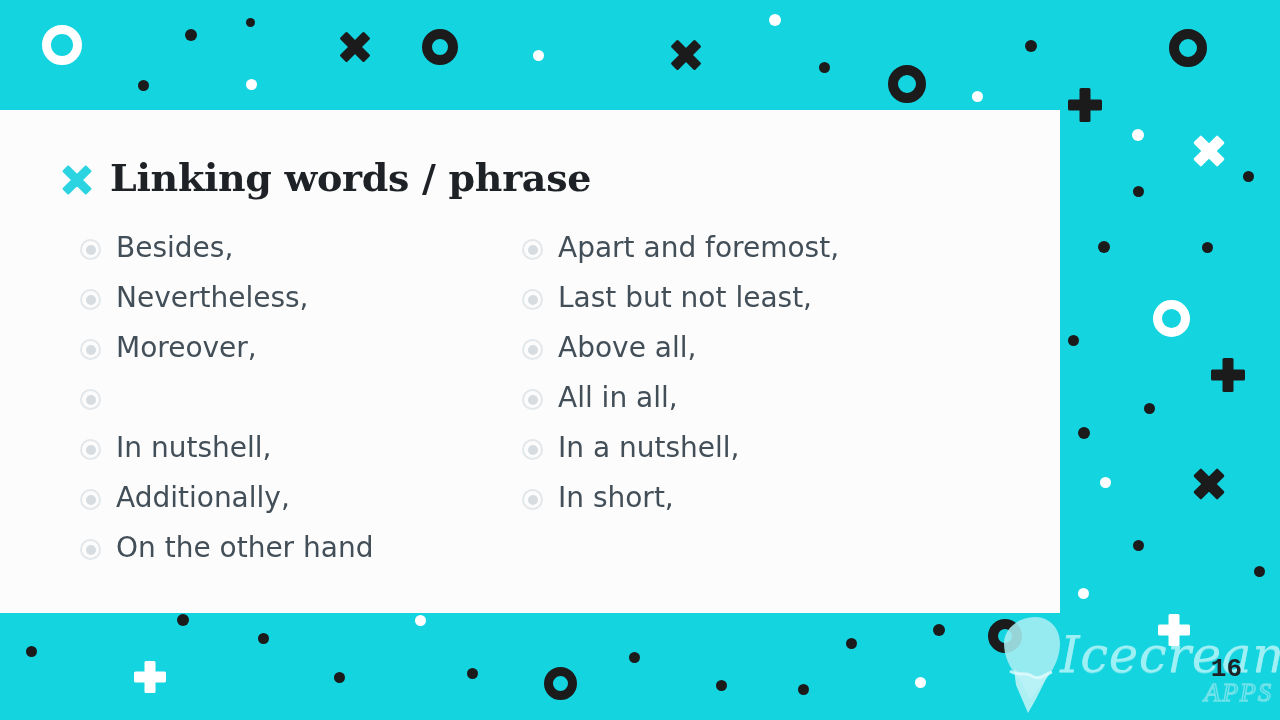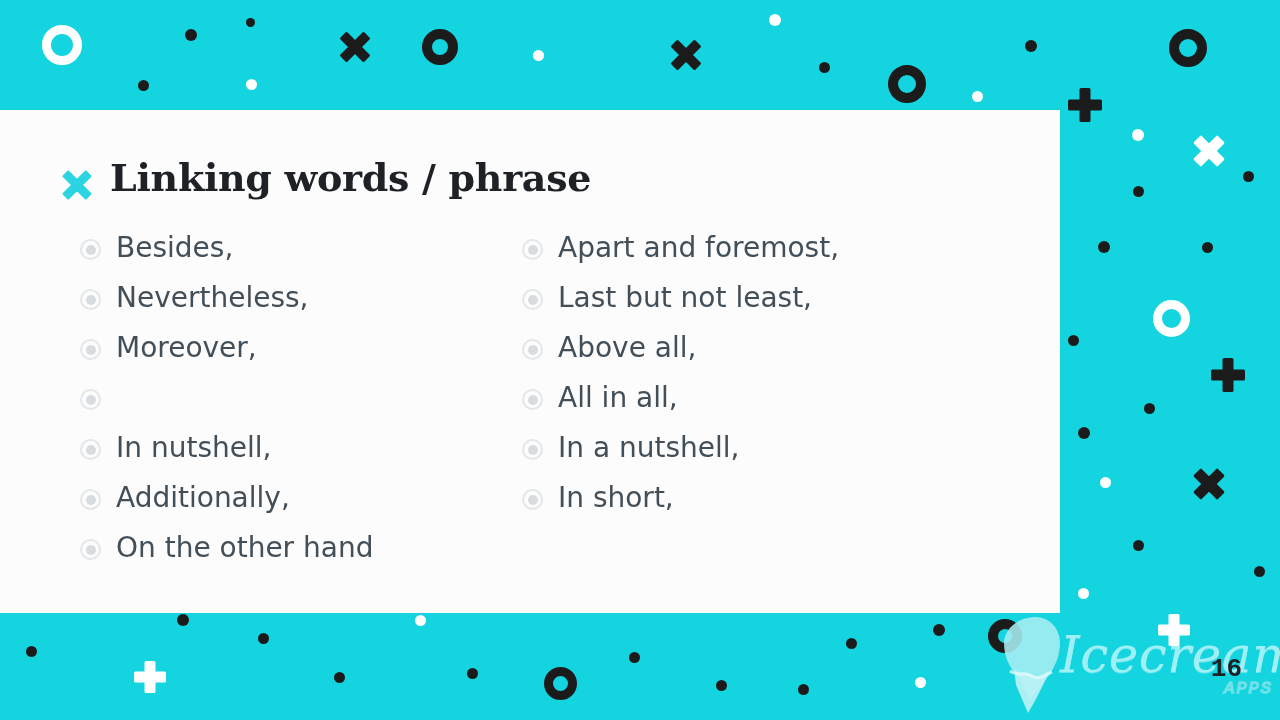--- a/index.html
+++ b/index.html
@@ -55,21 +55,21 @@
     background: #fcfcfc;
     z-index: 5;
   }
 
   .card-inner {
     padding: 48px 40px 0 62px;
   }
 
   .title-row {
     display: flex;
-    align-items: flex-end;
+    align-items: center;
     gap: 18px;
     margin-bottom: 26px;
   }
 
   .title-x {
     flex: 0 0 auto;
     width: 30px;
     height: 30px;
     position: relative;
     top: 2px;
@@ -169,23 +169,23 @@
     color: #9ff0f4;
     letter-spacing: 0.5px;
     line-height: 1;
     text-shadow: 0 1px 0 rgba(255,255,255,0.35);
   }
 
   .wm-apps {
     position: absolute;
     right: 2px;
     top: 54px;
-    font-family: Liberation Mono, monospace;
+    font-family: Liberation Serif, serif;
     font-style: italic;
-    font-size: 17px;
+    font-size: 26px;
     letter-spacing: 2px;
     color: transparent;
     -webkit-text-stroke: 1.5px #6fe2ea;
     line-height: 1;
     text-align: right;
   }
 
   .page-number {
     position: absolute;
     right: 38px;

